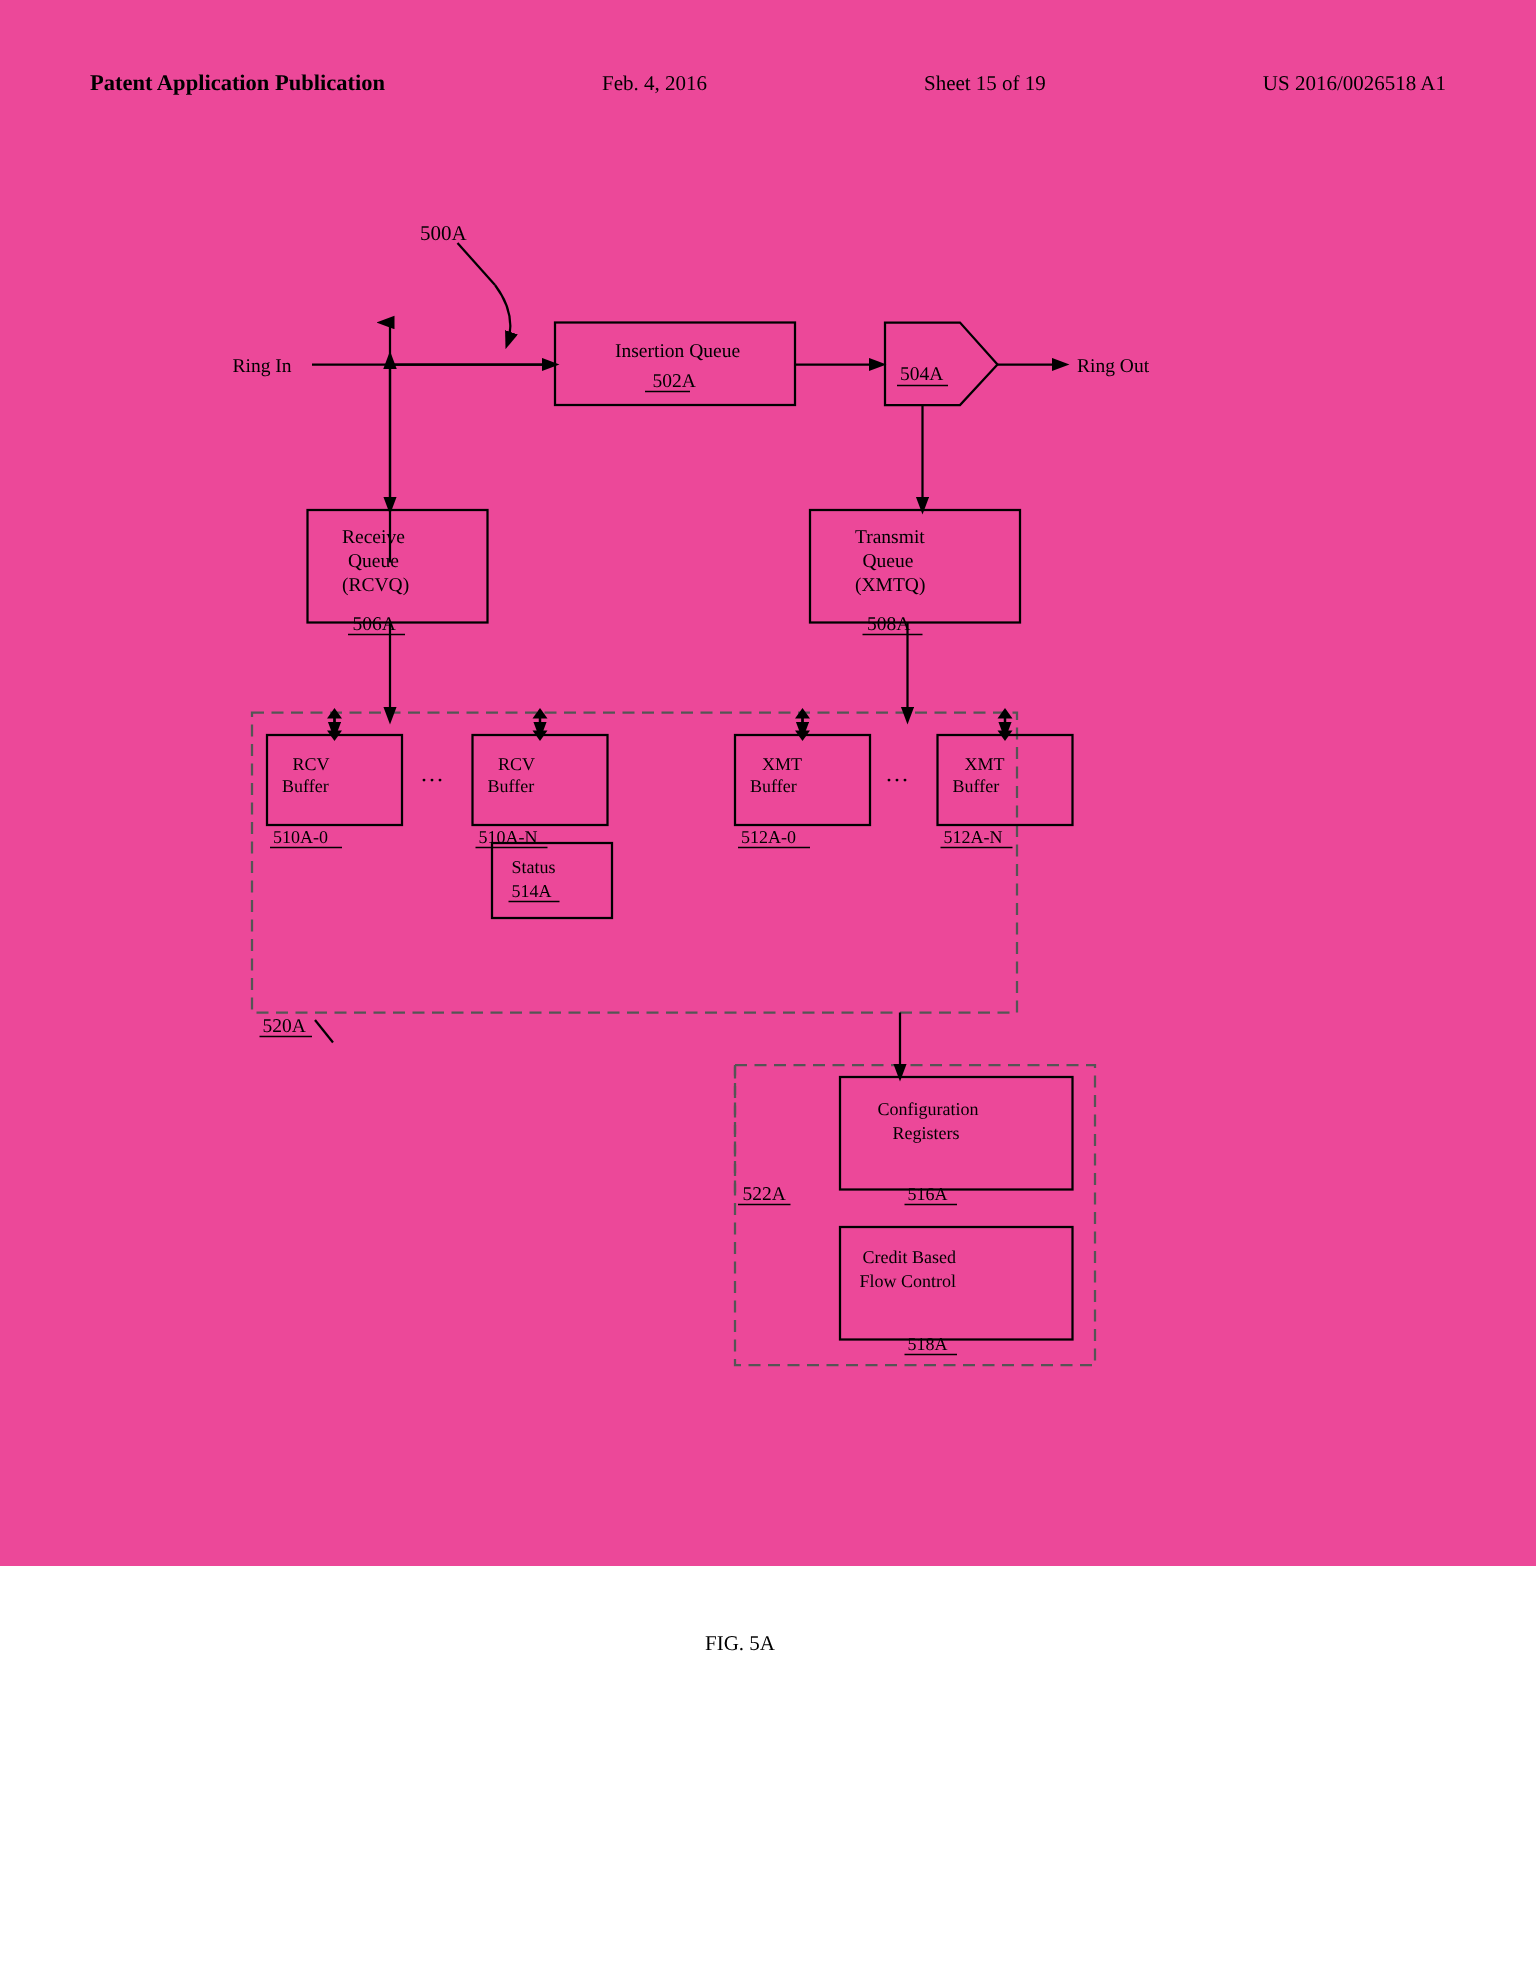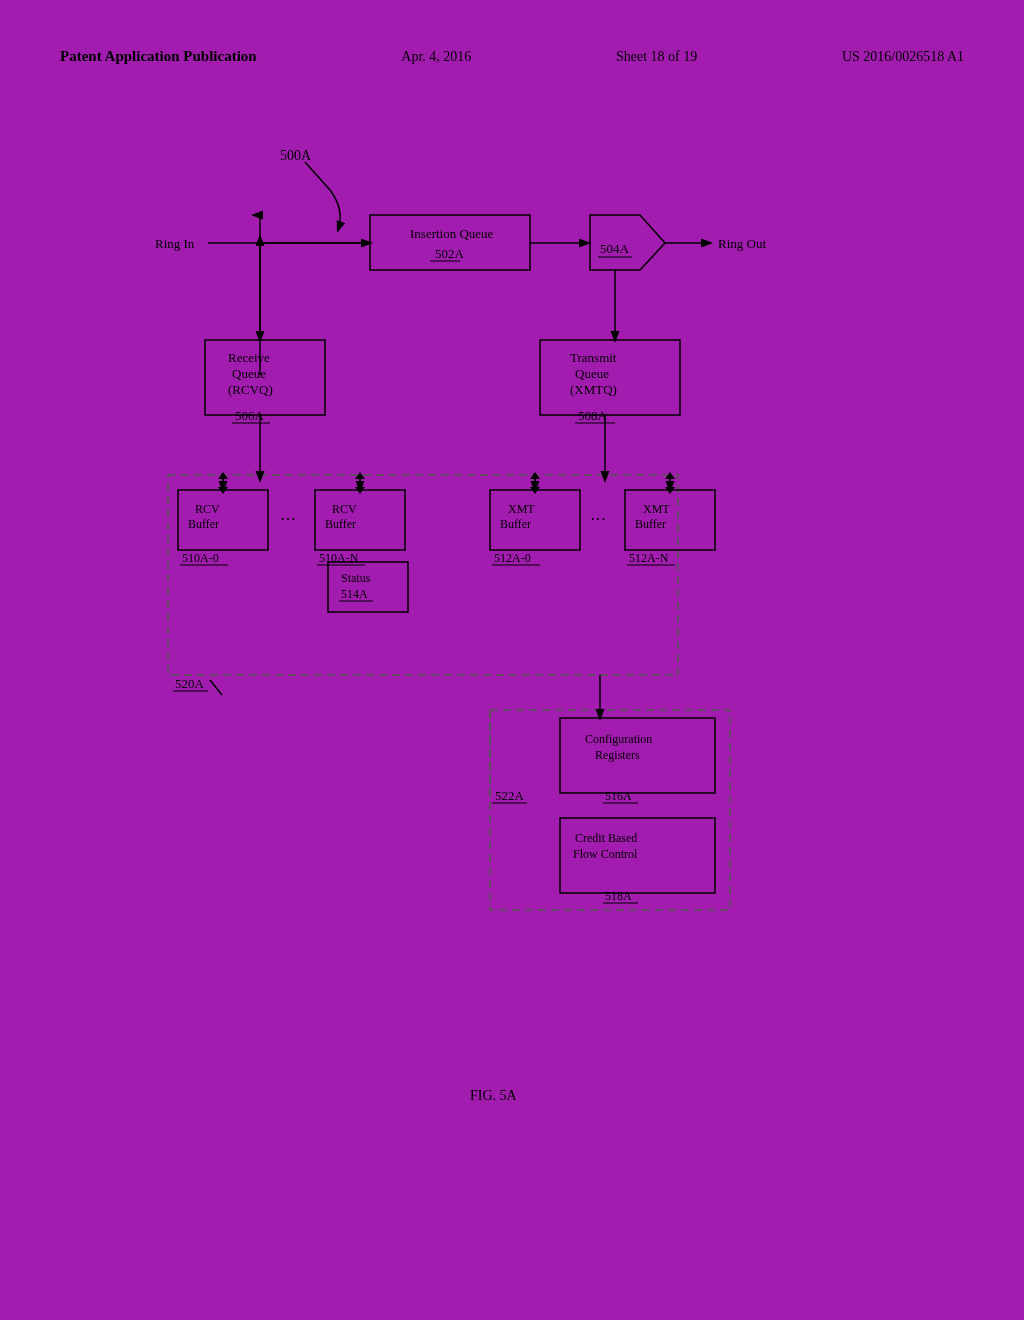--- a/index.html
+++ b/index.html
@@ -7,23 +7,23 @@
       background: #fff;
       font-family: 'Times New Roman', Times, serif;
       width: 1024px;
       min-height: 1320px;
       position: relative;
       overflow: hidden;
     }
 
     .page {
       width: 1024px;
-      height: 1320px;
+      height: 1044px;
       position: relative;
-      background: #a21caf;
+      background: #ec4899;
       padding: 0;
     }
 
     
     .header {
       position: absolute;
       top: 48px;
       left: 60px;
       right: 60px;
       display: flex;
@@ -62,22 +62,22 @@
       font-family: 'Times New Roman', Times, serif;
     }
   </style>
 </head>
 <body>
 
 <div class="page">
 
   <div class="header">
     <span class="header-title">Patent Application Publication</span>
-    <span class="header-date">Apr. 4, 2016</span>
-    <span class="header-sheet">Sheet 18 of 19</span>
+    <span class="header-date">Feb. 4, 2016</span>
+    <span class="header-sheet">Sheet 15 of 19</span>
     <span class="header-patent">US 2016/0026518 A1</span>
   </div>
 
   <svg class="main-diagram" viewBox="0 0 900 1100" xmlns="http://www.w3.org/2000/svg" style="position:absolute;top:100px;left:30px;width:960px;height:1100px;">
 
     <text x="220" y="60" font-size="14" font-family="Times New Roman, serif">500A</text>
     <line x1="245" y1="62" x2="270" y2="90" stroke="#000" stroke-width="1.5"></line>
 
     <path d="M270,90 Q285,110 278,130" stroke="#000" stroke-width="1.5" fill="none" marker-end="url(#arrow)"></path>
 

